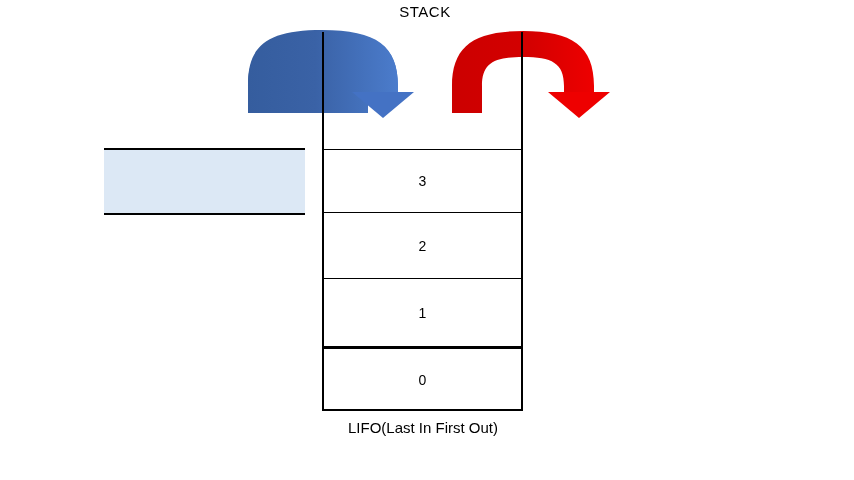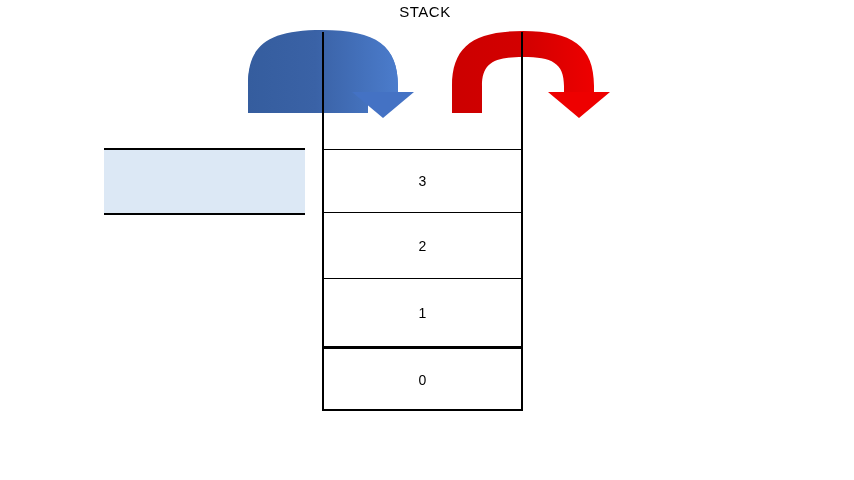--- a/index.html
+++ b/index.html
@@ -207,14 +207,15 @@
         <span>1</span>
       </div>
       <div class="cell cell-3">
         <span>0</span>
       </div>
     </div>
 
     <div class="stack-bottom"></div>
   </div>
 
+  <div class="caption">LIFO(Last In First Out)</div>
 
 </div>
 
 </body></html>

